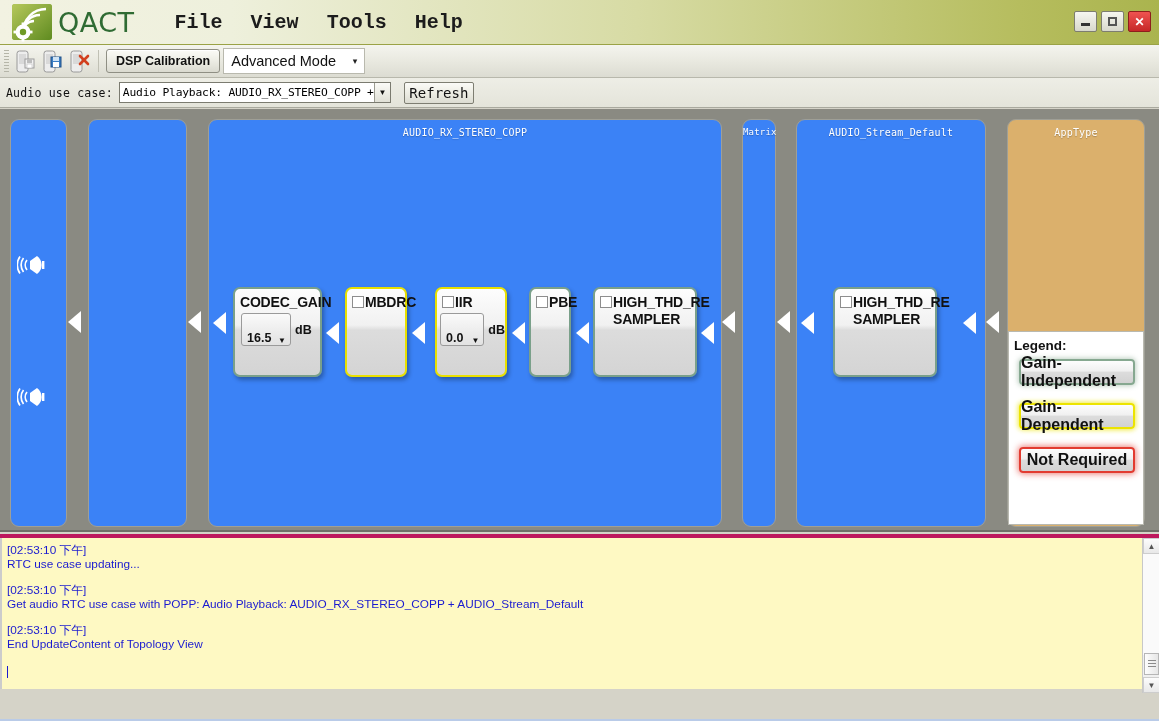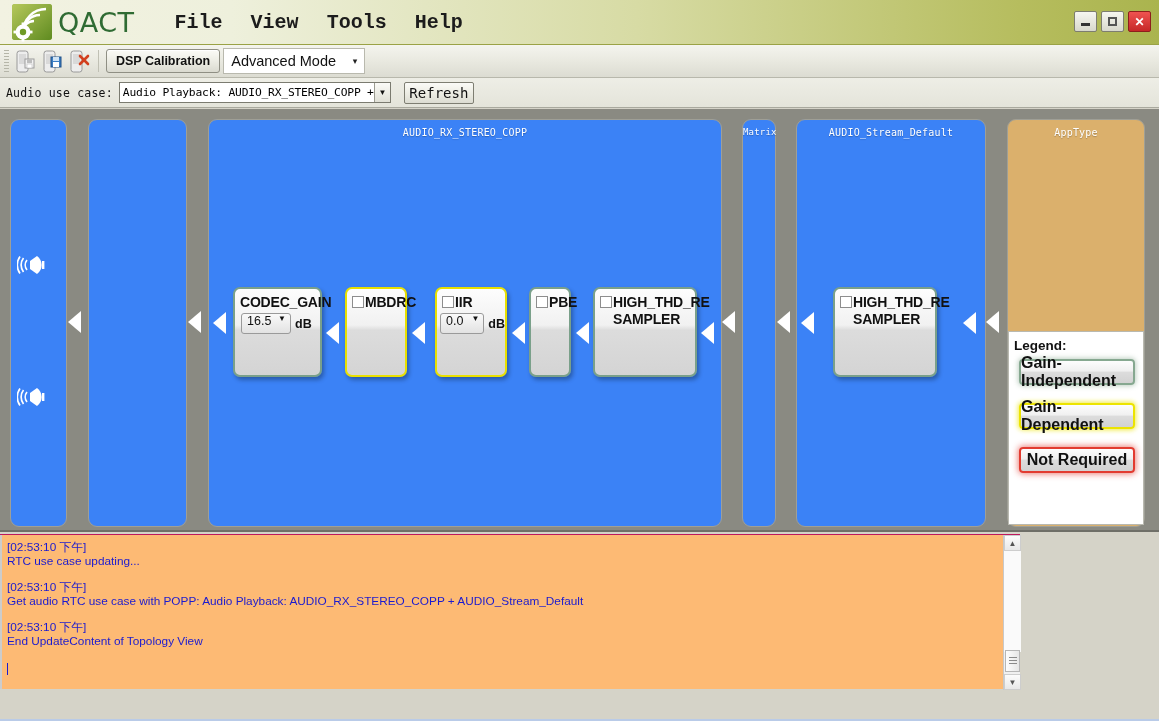--- a/index.html
+++ b/index.html
@@ -138,25 +138,25 @@
   .module .chk {
     width: 12px; height: 12px; flex: none; background: #fff;
     border: 1px solid #8d8d8d; margin-top: 2px; margin-right: 1px;
   }
   .module .mod-name {
     font-size: 14px; font-weight: bold; color: #111; line-height: 17px;
     font-family: "Liberation Sans", sans-serif; letter-spacing: -0.2px;
   }
   .module .gain-row { display: flex; align-items: center; padding: 2px 0 0 6px; }
   .gain-combo {
-    width: 50px; height: 21px; border: 1px solid #9a9a9a; border-radius: 3px;
+    width: 50px; height: 33px; border: 1px solid #9a9a9a; border-radius: 3px;
     background: linear-gradient(to bottom,#fafafa,#e2e2e2);
-    display: flex; align-items: flex-start; justify-content: space-between;
+    display: flex; align-items: flex-end; justify-content: space-between;
     padding: 0 4px 0 5px;
-    font-size: 12.5px; font-weight: normal; color: #111;
+    font-size: 12.5px; font-weight: bold; color: #111;
   }
   .gain-combo .ar { font-size: 8px; }
   .gain-unit { font-size: 12.5px; font-weight: bold; color: #111; margin-left: 4px; }
 
   
   .legend {
     position: absolute; background: #ffffff; border: 1px solid #b9b9b0;
   }
   .legend-title {
     font-size: 13.5px; font-weight: bold; color: #111; margin: 6px 0 6px 5px;
@@ -167,22 +167,22 @@
     font-size: 16px; font-weight: bold; color: #111;
     background: linear-gradient(to bottom, #fdfdfd 0%, #f0f0f0 45%, #dcdcdc 52%, #d2d2d2 100%);
     border: 2px solid #7aa08a;
   }
   .legend-chip.dep { border-color: #ece400; box-shadow: 0 0 5px 1px rgba(236,228,0,.75); }
   .legend-chip.ind { border-color: #86a890; box-shadow: 0 0 5px 1px rgba(110,150,120,.45); }
   .legend-chip.not { border-color: #e23b30; box-shadow: 0 0 6px 1px rgba(226,59,48,.65); }
 
   
   .logpanel {
-    position: absolute; left: 0; top: 534px; width: 1020px; height: 155px;
-    background: #fdba74; border-top: 1px solid #be185d;
+    position: absolute; left: 0; top: 534px; width: 1159px; height: 155px;
+    background: #fef9c3; border-top: 4px solid #be185d;
   }
   .log-inner {
     position: absolute; left: 0; top: 0; right: 18px; bottom: 0;
     padding: 6px 4px 0 5px; overflow: hidden;
     border-left: 2px solid #ccc;
   }
   .log-line {
     font-family: "Liberation Sans", sans-serif; font-size: 11.8px;
     color: #1a1ad0; line-height: 13.5px; white-space: pre;
   }

